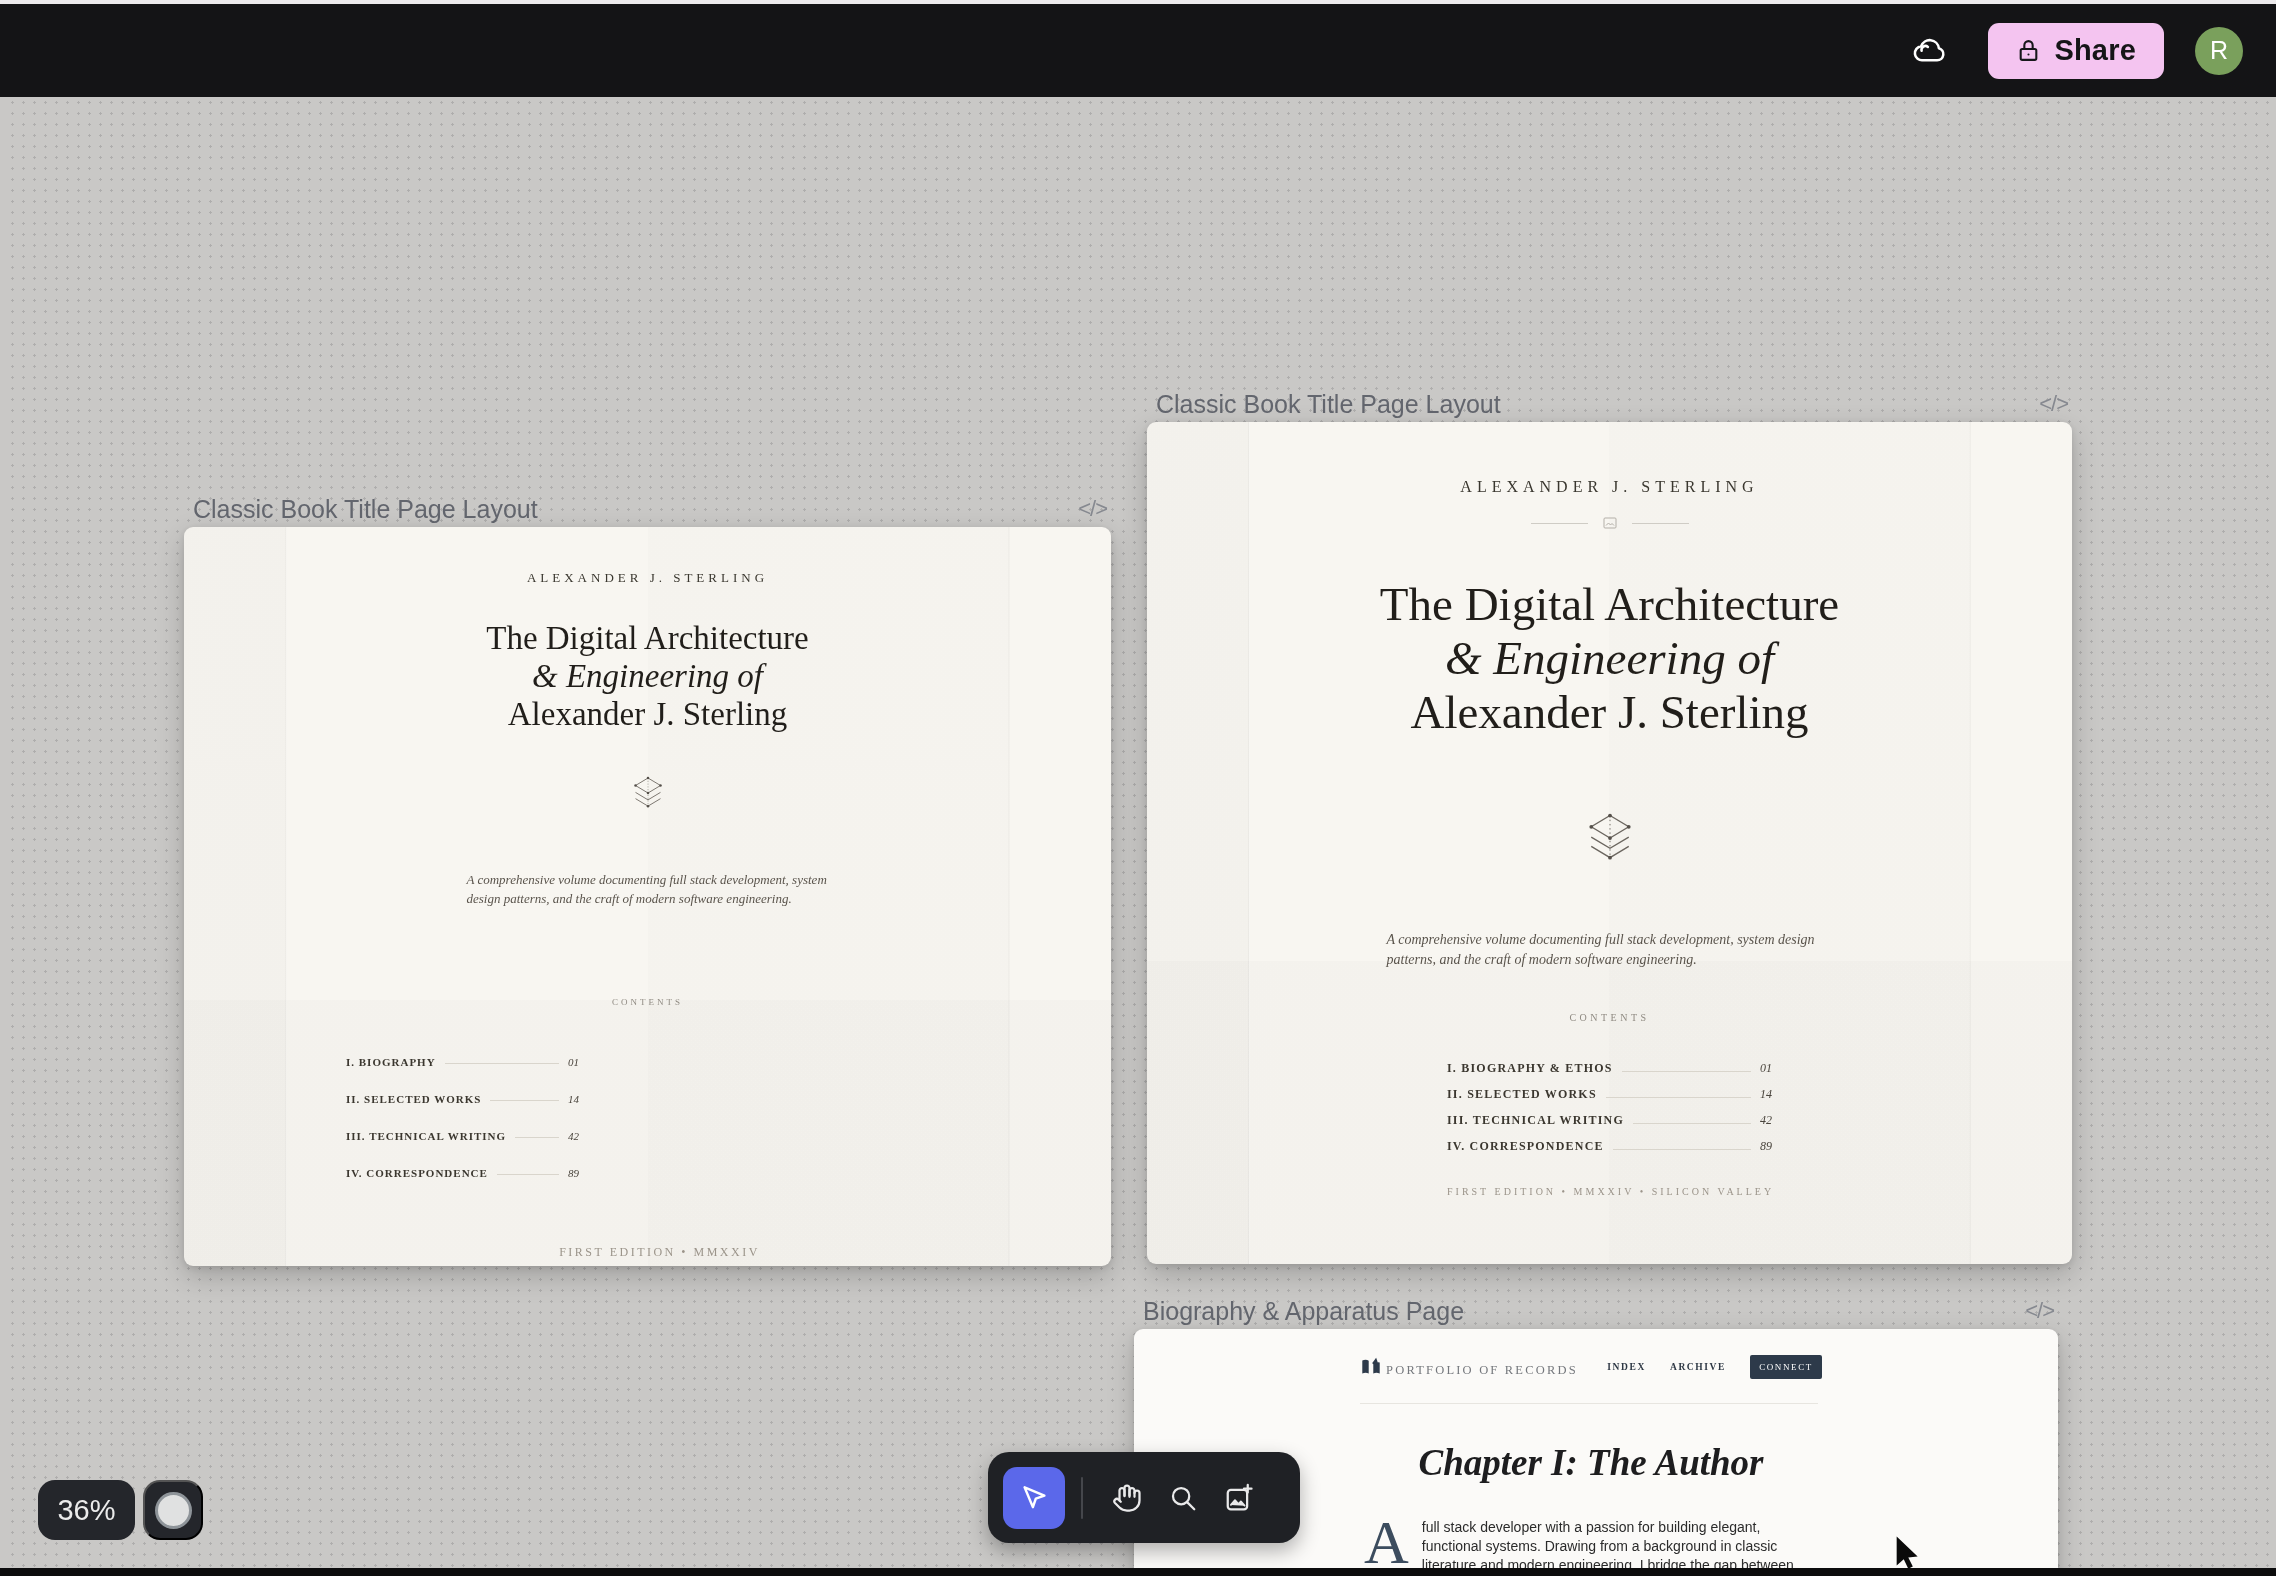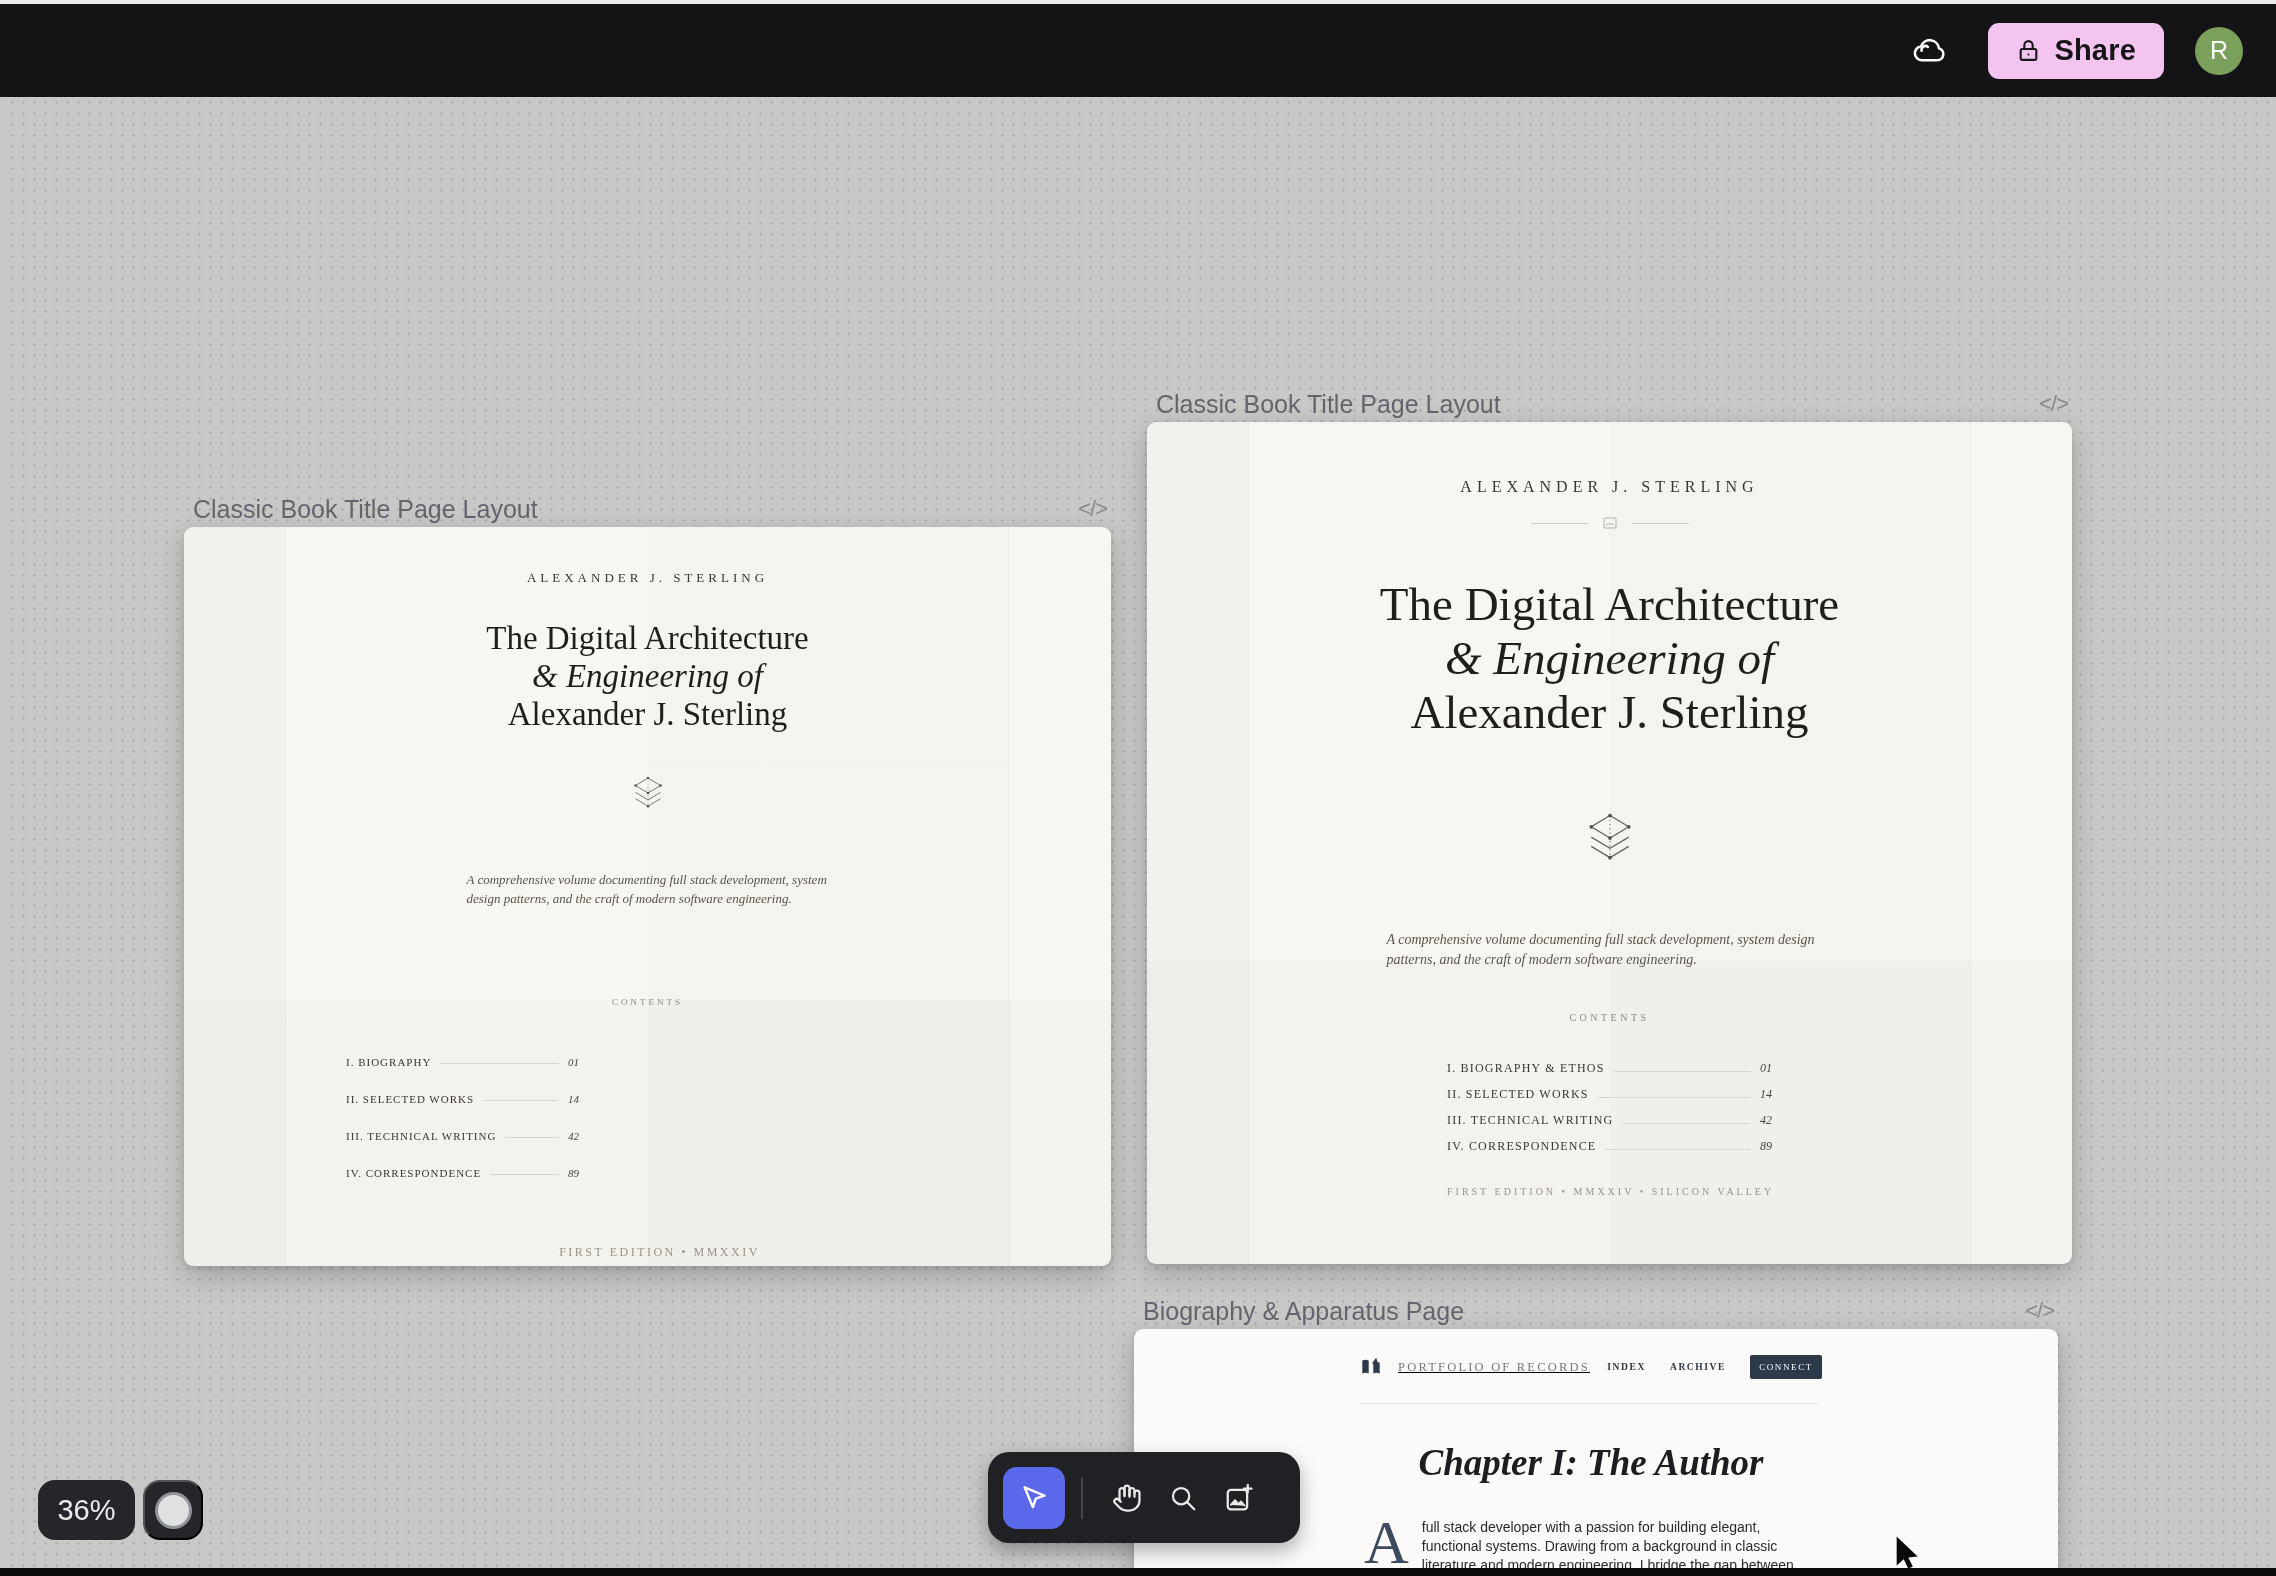--- a/index.html
+++ b/index.html
@@ -36,30 +36,30 @@
   .center-abs { position:absolute; left:0; width:100%; text-align:center; }
   .author-name { color:#3a372f; white-space:nowrap; }
   .book-title { color:#211e1a; white-space:nowrap; }
   .book-title .t-italic { font-style:italic; }
   .ornament { position:absolute; left:0; width:100%; display:flex; align-items:center; justify-content:center; gap:15px; }
   .orn-line { width:57px; height:1px; background:#cfccc5; }
   .desc { position:absolute; font-style:italic; color:#5a544c; }
   .contents-head { color:#8f8a82; }
   .toc { position:absolute; }
   .toc-row { display:flex; align-items:flex-end; }
-  .toc-label { color:#3b372f; font-weight:normal; white-space:nowrap; }
+  .toc-label { color:#3b372f; font-weight:bold; white-space:nowrap; }
   .toc-leader { flex:1; border-bottom:1px solid #d9d5cc; margin:0 9px 4px 9px; }
   .toc-page { color:#4a453d; font-style:italic; }
   .colophon { color:#9b948a; }
 
   
   .bio-page { background:#fbfaf8; }
   .bio-col { position:absolute; left:226px; top:0; width:462px; }
   .bio-header { position:absolute; top:24px; left:0; width:100%; height:28px; display:flex; align-items:center; }
-  .brand { display:flex; align-items:center; gap:16px;text-decoration:underline; }
+  .brand { display:flex; align-items:flex-end; gap:4px; }
   .brand-text { font-size:12.5px; letter-spacing:2.2px; color:#74777c; white-space:nowrap; }
   .bio-nav { margin-left:auto; display:flex; align-items:center; gap:24px; }
   .bio-nav-item { font-size:9.5px; font-weight:bold; letter-spacing:1.6px; color:#2d3744; cursor:pointer; white-space:nowrap; }
   .connect-btn { width:72px; height:24px; background:#2d3a4a; color:#fff; border:none; border-radius:2px; font-family:"Liberation Serif",serif; font-size:9px; letter-spacing:1.6px; cursor:pointer; }
   .bio-divider { position:absolute; top:74px; left:0; width:458px; height:1px; background:#e7e5e0; }
   .chapter-heading { position:absolute; top:112px; left:0; width:100%; text-align:center; font-size:37px; font-weight:bold; font-style:italic; color:#1d1d1f; white-space:nowrap; }
   .bio-body { position:absolute; top:186px; left:4px; width:454px; display:flex; }
   .dropcap { font-family:"Liberation Serif",serif; font-size:62px; line-height:54px; color:#3c4c5e; margin-right:13px; }
   .body-text { font-size:14px; line-height:19px; color:#2b2b2b; padding-top:3px; }
 

